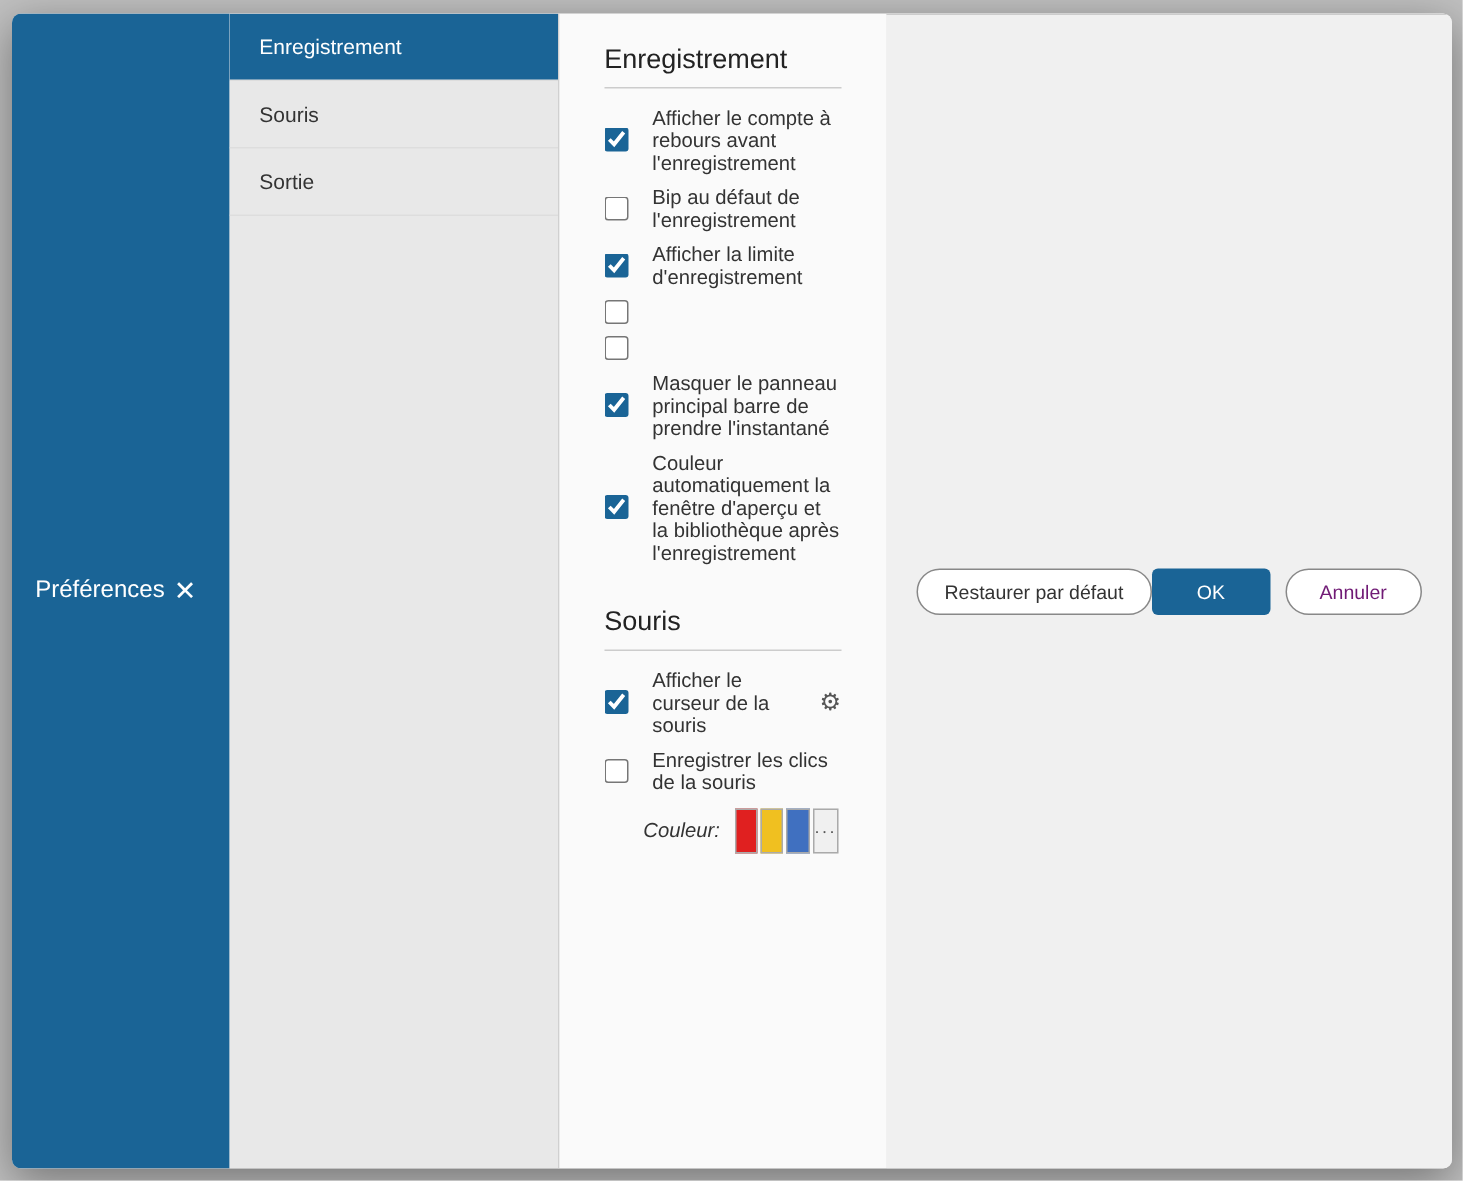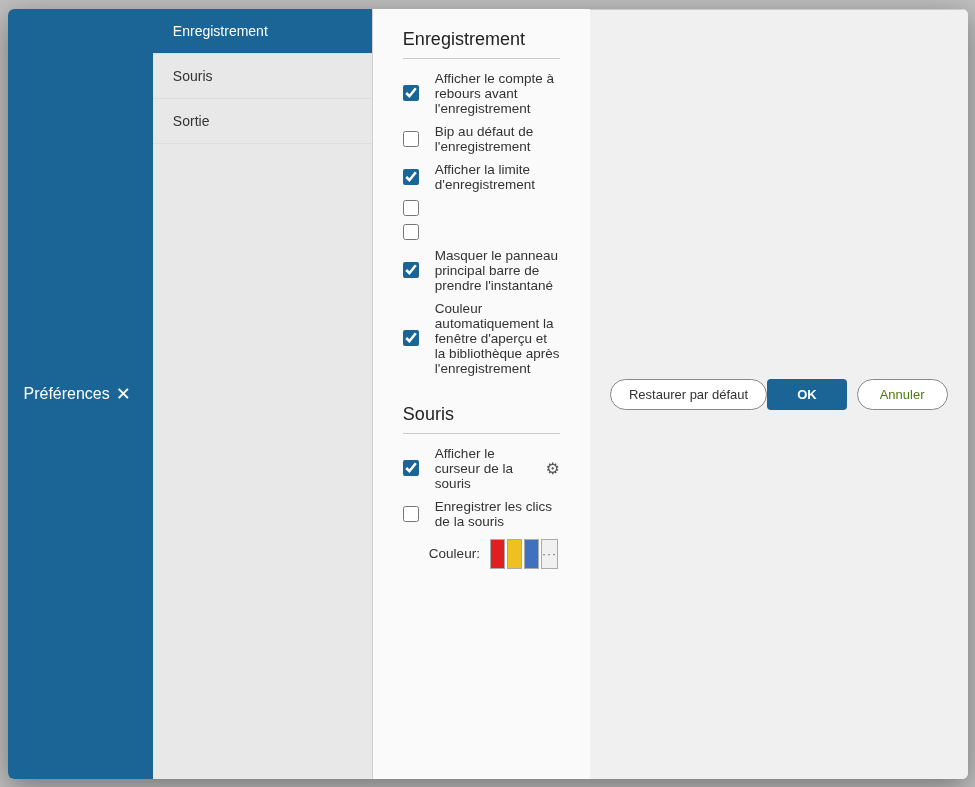--- a/index.html
+++ b/index.html
@@ -109,20 +109,21 @@
     .color-row {
       display: flex;
       align-items: center;
       margin: 10px 0 10px 26px;
       gap: 0;
     }
     .color-label {
       margin-right: 10px;
       color: #333;
       font-size: 13.5px;
+      font-style: italic;
     }
     .color-swatch {
       width: 36px;
       height: 30px;
       border: 1px solid #aaa;
       cursor: pointer;
       margin-right: 2px;
     }
     .color-swatch.dots {
       background: #f0f0f0;
@@ -151,25 +152,25 @@
     }
     .footer-right { display: flex; gap: 10px; }
     .btn-ok {
       background: #1a6496;
       color: white;
       border: none;
       border-radius: 4px;
       padding: 8px 30px;
       cursor: pointer;
       font-size: 13px;
-      font-weight: 700;
+      font-weight: 400;
     }
     .btn-cancel {
       background: white;
-      color: #4d7c0f;
+      color: #701a75;
       border: 1px solid #888;
       border-radius: 20px;
       padding: 7px 22px;
       cursor: pointer;
       font-size: 13px;
     }
     .main-content::-webkit-scrollbar { width: 8px; }
     .main-content::-webkit-scrollbar-track { background: #e8e8e8; }
     .main-content::-webkit-scrollbar-thumb { background: #b0b0b0; border-radius: 4px; }
   </style>

